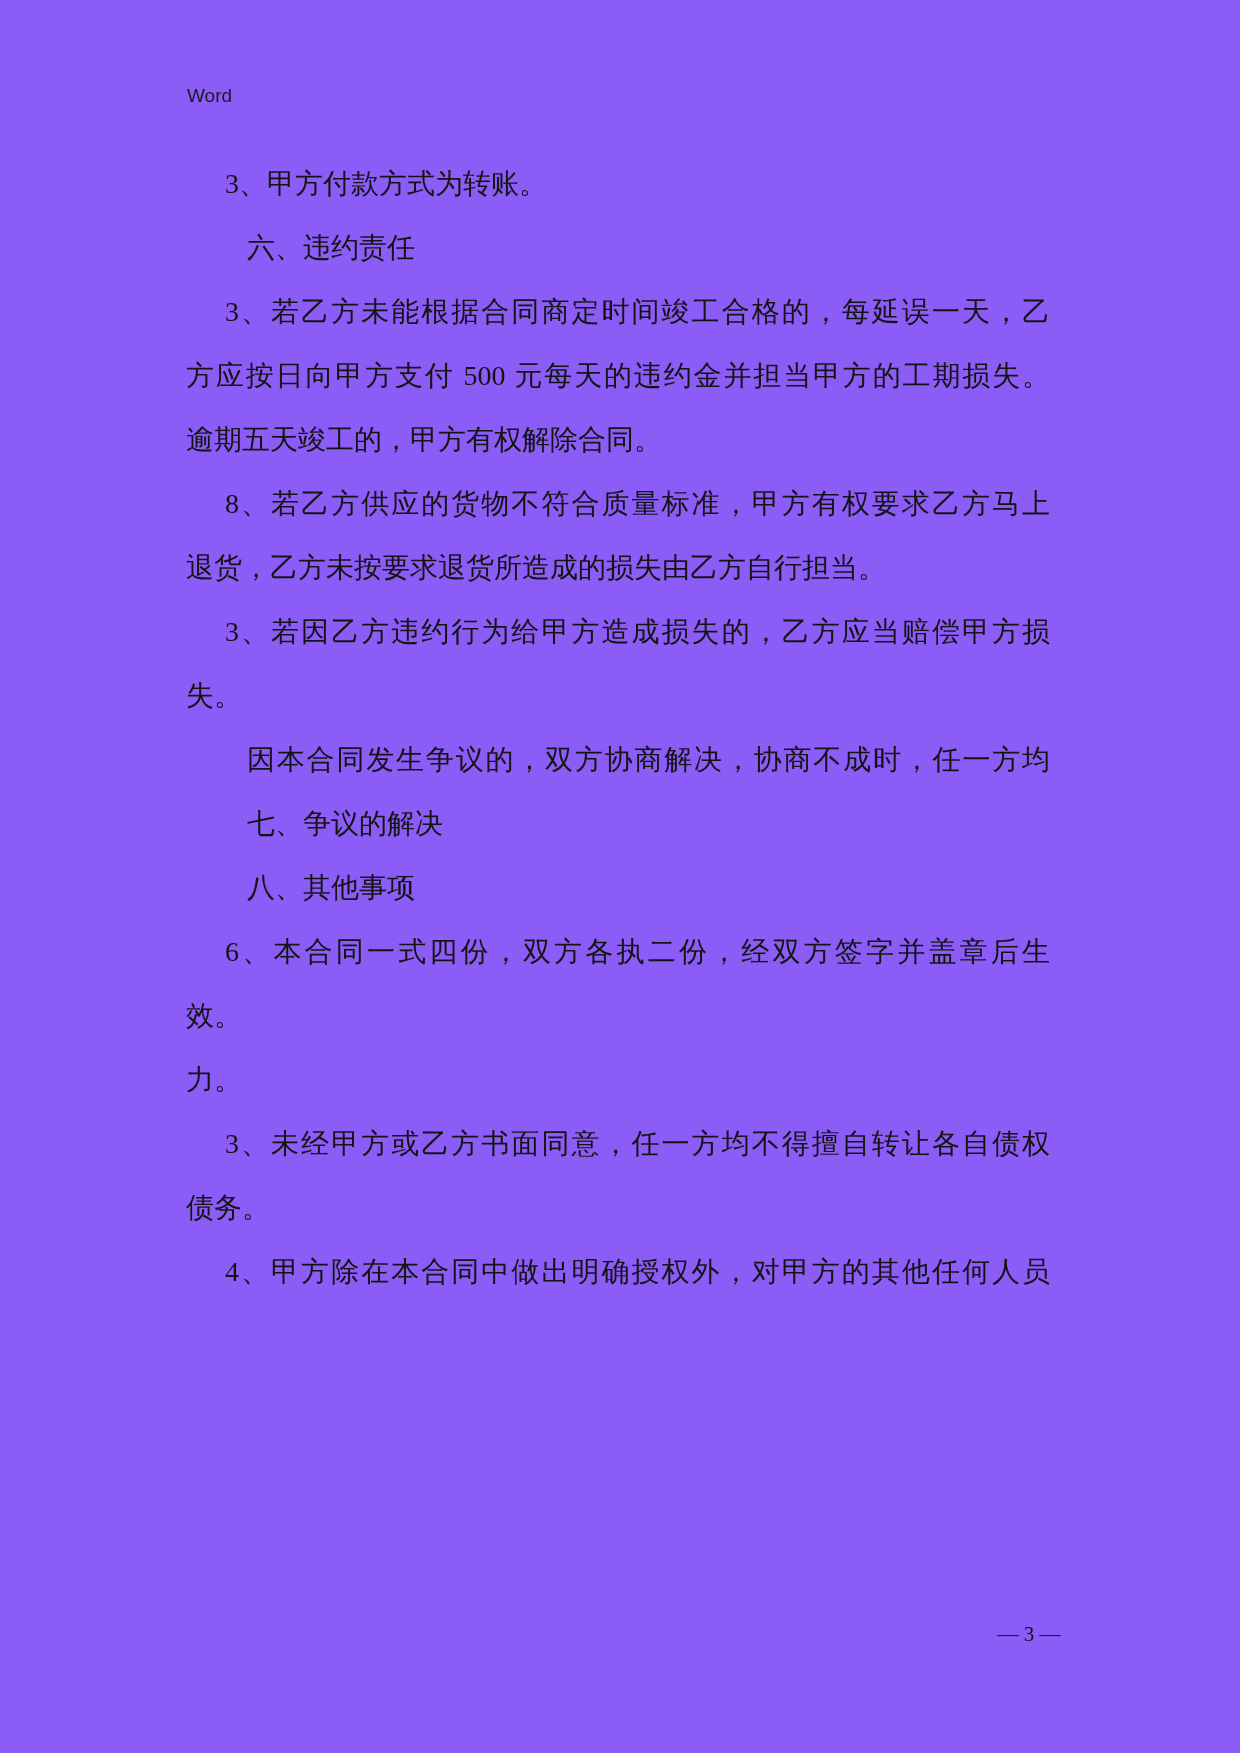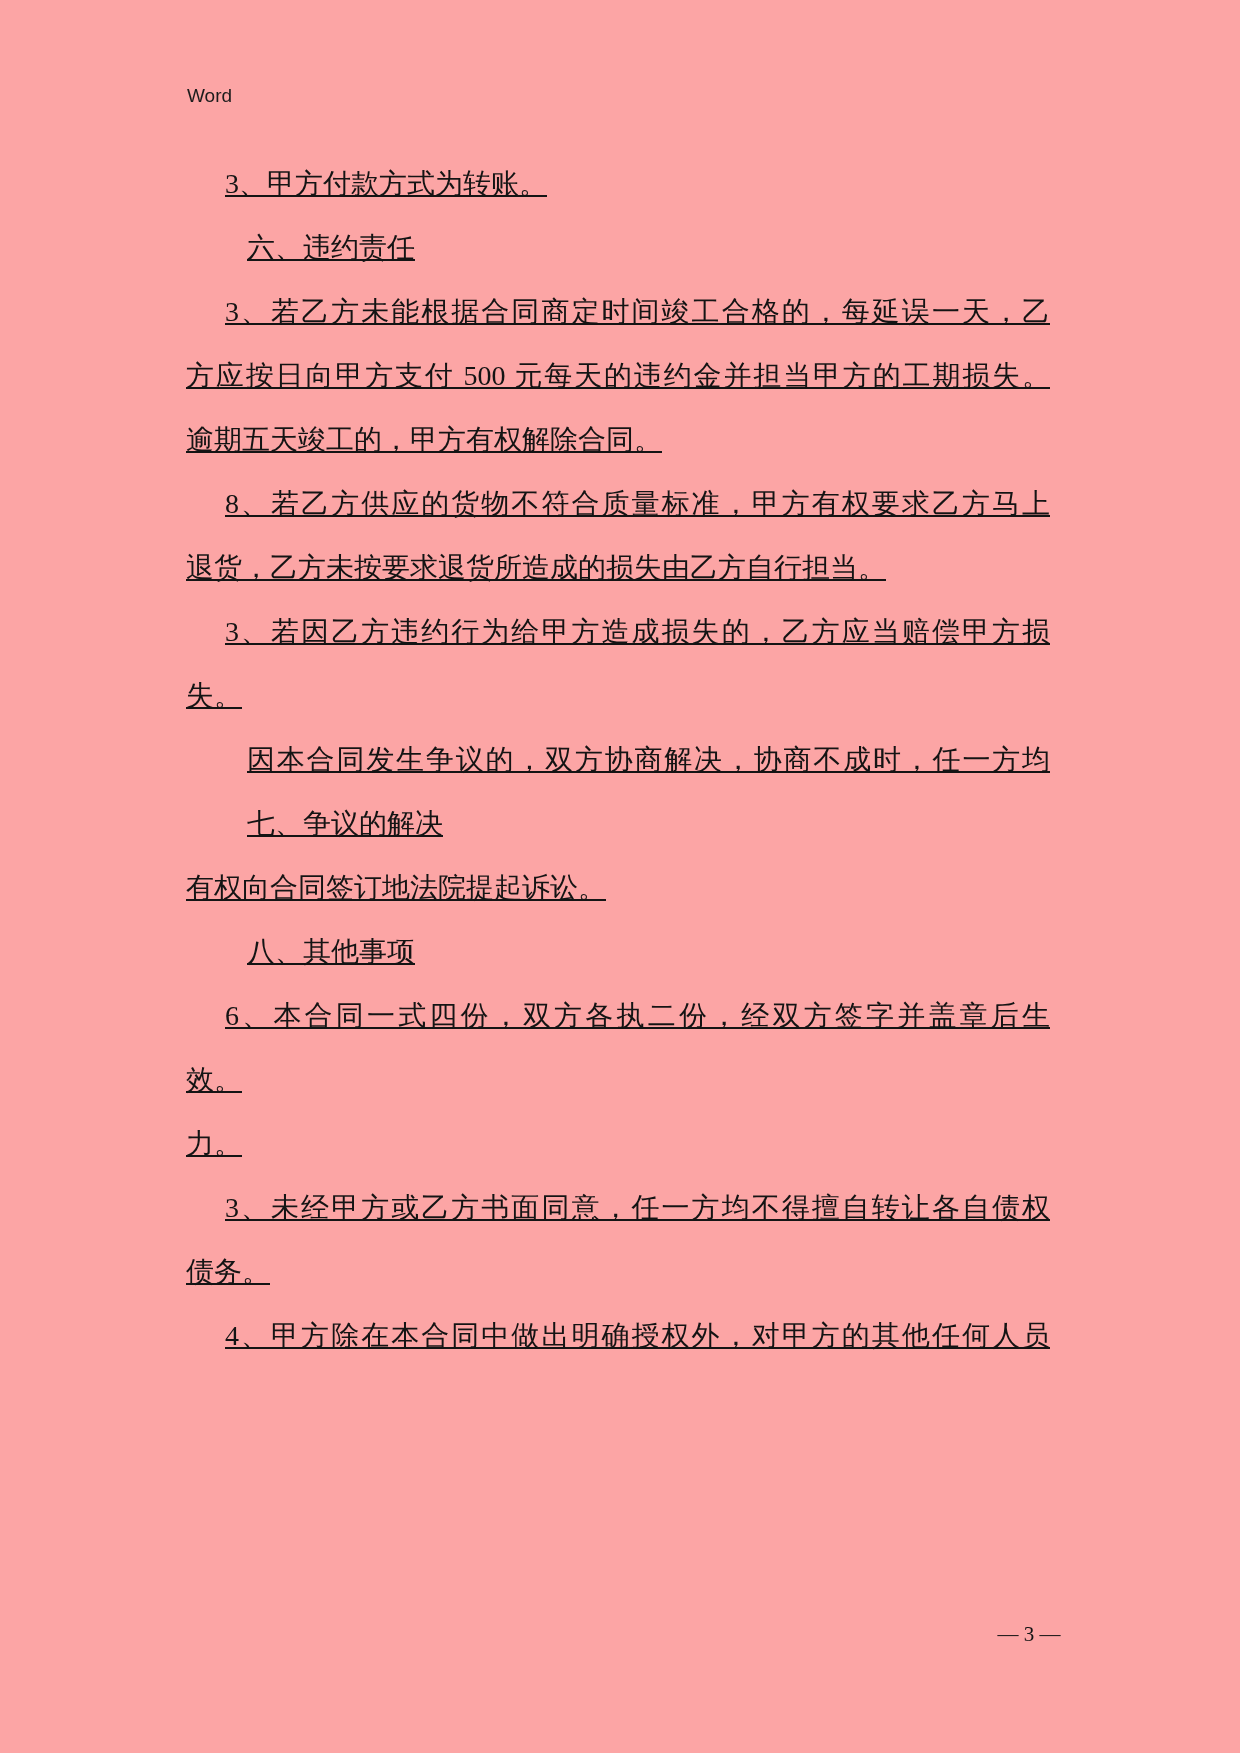--- a/index.html
+++ b/index.html
@@ -4,42 +4,41 @@
 <style>
   html, body {
     margin: 0;
     padding: 0;
     background: #ffffff;
   }
   .page {
     position: relative;
     width: 1240px;
     height: 1753px;
-    background: #fca5a5;
+    background: #8b5cf6;
     overflow: hidden;
     font-family: "Liberation Serif", "DejaVu Serif", serif;
   }
   .word-label {
     position: absolute;
     left: 187px;
     top: 84px;
     font-family: "Liberation Sans", "DejaVu Sans", sans-serif;
     font-size: 19px;
     line-height: 24px;
     color: #1c1c1c;
   }
   .doc-body {
     position: absolute;
     left: 186px;
     top: 152px;
     width: 864px;
     font-family: "Liberation Serif", "DejaVu Serif", serif;
     font-size: 28px;
     color: #141414;
-    text-decoration: underline;
   }
   .line {
     height: 64px;
     line-height: 64px;
     overflow: hidden;
     white-space: normal;
     text-align: left;
   }
   .line.justify {
     text-align: justify;
@@ -70,21 +69,20 @@
       <div class="line indent-cjk">六、违约责任</div>
       <div class="line justify indent-number">3、若乙方未能根据合同商定时间竣工合格的，每延误一天，乙</div>
       <div class="line justify">方应按日向甲方支付 500 元每天的违约金并担当甲方的工期损失。</div>
       <div class="line">逾期五天竣工的，甲方有权解除合同。</div>
       <div class="line justify indent-number">8、若乙方供应的货物不符合质量标准，甲方有权要求乙方马上</div>
       <div class="line">退货，乙方未按要求退货所造成的损失由乙方自行担当。</div>
       <div class="line justify indent-number">3、若因乙方违约行为给甲方造成损失的，乙方应当赔偿甲方损</div>
       <div class="line">失。</div>
       <div class="line justify indent-cjk">因本合同发生争议的，双方协商解决，协商不成时，任一方均</div>
       <div class="line indent-cjk">七、争议的解决</div>
-      <div class="line">有权向合同签订地法院提起诉讼。</div>
       <div class="line indent-cjk">八、其他事项</div>
       <div class="line justify indent-number">6、本合同一式四份，双方各执二份，经双方签字并盖章后生</div>
       <div class="line">效。</div>
       <div class="line">力。</div>
       <div class="line justify indent-number">3、未经甲方或乙方书面同意，任一方均不得擅自转让各自债权</div>
       <div class="line">债务。</div>
       <div class="line justify indent-number">4、甲方除在本合同中做出明确授权外，对甲方的其他任何人员</div>
     </div>
 
   <div class="page-number">— 3 —</div>

